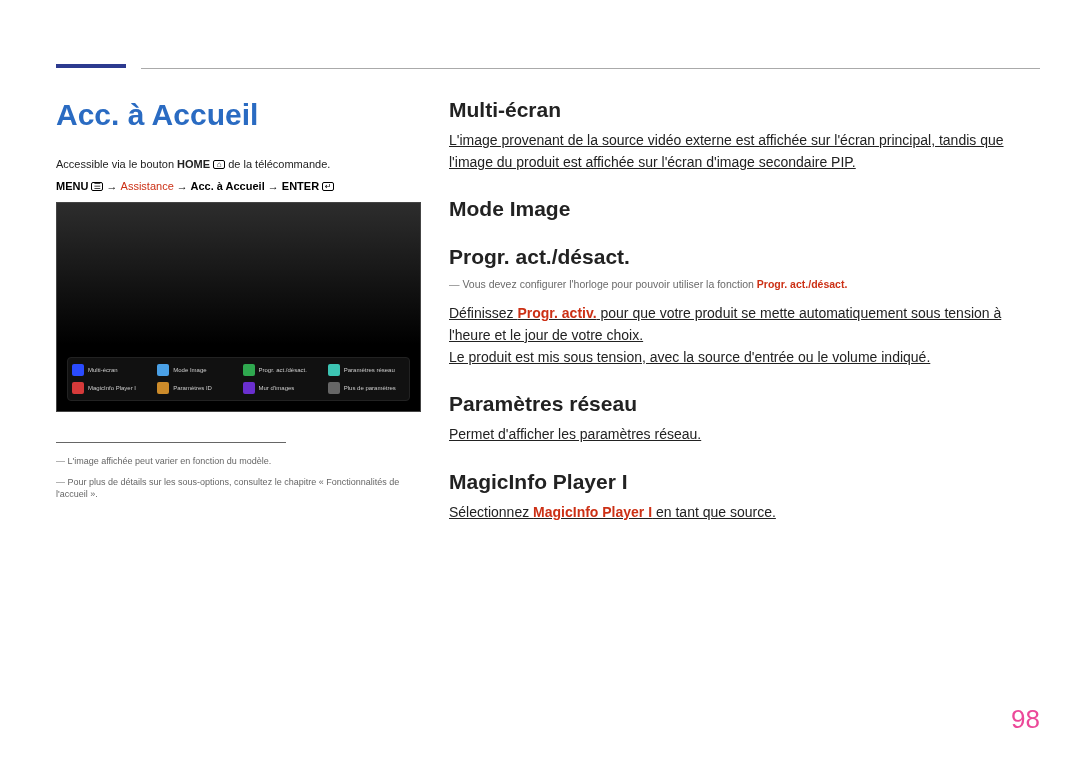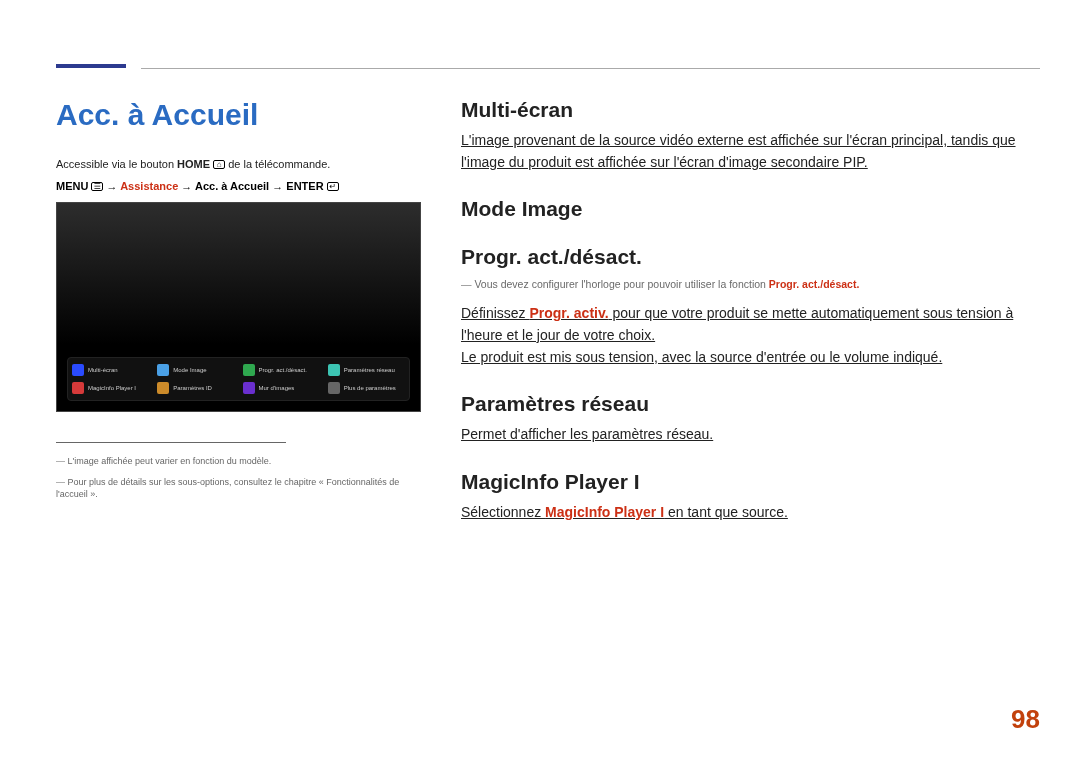--- a/index.html
+++ b/index.html
@@ -25,41 +25,41 @@
     top: 68px;
     right: 40px;
     border-top: 1px solid #aaa;
   }
   .page {
     position: absolute;
     top: 98px;
     left: 56px;
     right: 40px;
     display: flex;
-    gap: 40px;
+    gap: 28px;
   }
   .left-col { width: 365px; flex: 0 0 365px; }
   .right-col { flex: 1; }
   h1 {
     color: #2a6bc2;
     font-size: 30px;
     font-weight: 600;
     margin-bottom: 26px;
   }
   .accessible-line {
     font-size: 11px;
     color: #222;
     margin-bottom: 10px;
   }
   .menu-path {
     font-size: 11px;
     margin-bottom: 10px;
   }
   .menu-path .bold { font-weight: 700; }
-  .menu-path .red { color: #cc3015; font-weight: 700; }
+  .menu-path .red { color: #cc3015; font-weight: 400; }
   .icon-box {
     display: inline-block;
     border: 1px solid #000;
     border-radius: 2px;
     font-size: 8px;
     width: 12px;
     height: 9px;
     line-height: 8px;
     text-align: center;
     vertical-align: 1px;
@@ -140,22 +140,22 @@
   .tip .accent { color: #cc3015; font-weight: 600; }
   .dash-lead::before{
     content: "― ";
     color: #888;
   }
   .page-number {
     position: absolute;
     right: 40px;
     bottom: 28px;
     font-size: 26px;
-    color: #c2410c;
-    font-weight: 700;
+    color: #ec4899;
+    font-weight: 400;
   }
 </style>
 </head>
 <body>
 
 <div class="short-rule"></div>
 <div class="long-rule"></div>
 
 <div class="page">
 

